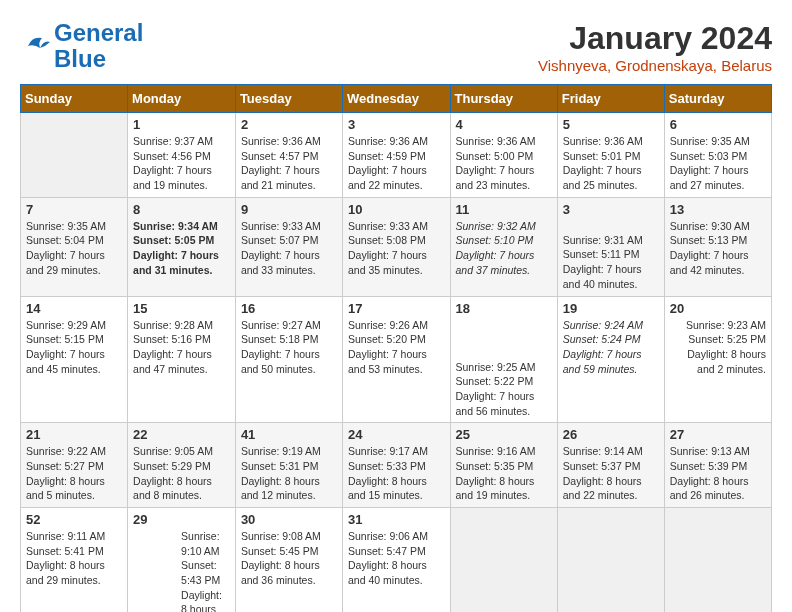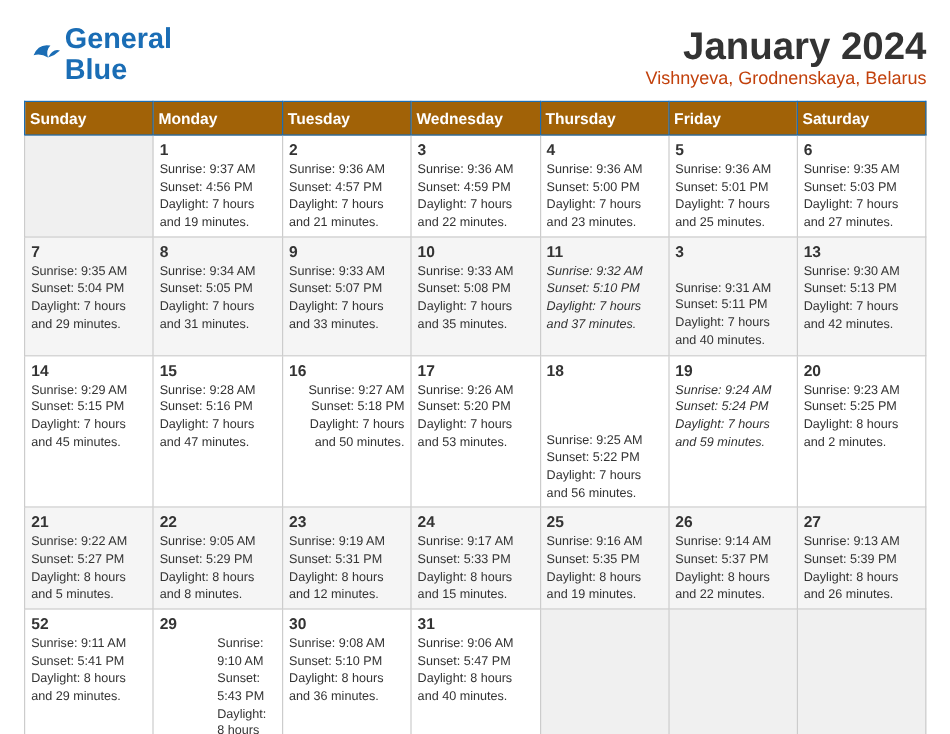--- a/index.html
+++ b/index.html
@@ -172,21 +172,21 @@
       <tr>
         <td>
           <div class="day-number">7</div>
           <div class="day-info" style="white-space: pre-line;">Sunrise: 9:35 AM
 Sunset: 5:04 PM
 Daylight: 7 hours
 and 29 minutes.</div>
         </td>
         <td>
           <div class="day-number">8</div>
-          <div class="day-info" style="white-space: pre-line;">Sunrise: 9:34 AM
+          <div class="day-info" style="white-space: pre-line; font-weight: bold;">Sunrise: 9:34 AM
 Sunset: 5:05 PM
 Daylight: 7 hours
 and 31 minutes.</div>
         </td>
         <td>
           <div class="day-number">9</div>
           <div class="day-info" style="white-space: pre-line;">Sunrise: 9:33 AM
 Sunset: 5:07 PM
 Daylight: 7 hours
 and 33 minutes.</div>
@@ -230,21 +230,21 @@
         </td>
         <td>
           <div class="day-number">15</div>
           <div class="day-info" style="white-space: pre-line;">Sunrise: 9:28 AM
 Sunset: 5:16 PM
 Daylight: 7 hours
 and 47 minutes.</div>
         </td>
         <td>
           <div class="day-number">16</div>
-          <div class="day-info" style="white-space: pre-line; text-align: right;">Sunrise: 9:27 AM
+          <div class="day-info" style="white-space: pre-line;">Sunrise: 9:27 AM
 Sunset: 5:18 PM
 Daylight: 7 hours
 and 50 minutes.</div>
         </td>
         <td>
           <div class="day-number">17</div>
           <div class="day-info" style="white-space: pre-line;">Sunrise: 9:26 AM
 Sunset: 5:20 PM
 Daylight: 7 hours
 and 53 minutes.</div>
@@ -258,21 +258,21 @@
         </td>
         <td>
           <div class="day-number">19</div>
           <div class="day-info" style="white-space: pre-line; font-style: italic;">Sunrise: 9:24 AM
 Sunset: 5:24 PM
 Daylight: 7 hours
 and 59 minutes.</div>
         </td>
         <td>
           <div class="day-number">20</div>
-          <div class="day-info" style="white-space: pre-line;">Sunrise: 9:23 AM
+          <div class="day-info" style="white-space: pre-line; text-align: right;">Sunrise: 9:23 AM
 Sunset: 5:25 PM
 Daylight: 8 hours
 and 2 minutes.</div>
         </td>
       </tr>
       <tr>
         <td>
           <div class="day-number">21</div>
           <div class="day-info" style="white-space: pre-line;">Sunrise: 9:22 AM
 Sunset: 5:27 PM
@@ -280,21 +280,21 @@
 and 5 minutes.</div>
         </td>
         <td>
           <div class="day-number">22</div>
           <div class="day-info" style="white-space: pre-line;">Sunrise: 9:05 AM
 Sunset: 5:29 PM
 Daylight: 8 hours
 and 8 minutes.</div>
         </td>
         <td>
-          <div class="day-number">23</div>
+          <div class="day-number">41</div>
           <div class="day-info" style="white-space: pre-line;">Sunrise: 9:19 AM
 Sunset: 5:31 PM
 Daylight: 8 hours
 and 12 minutes.</div>
         </td>
         <td>
           <div class="day-number">24</div>
           <div class="day-info" style="white-space: pre-line;">Sunrise: 9:17 AM
 Sunset: 5:33 PM
 Daylight: 8 hours
@@ -333,21 +333,21 @@
         <td>
           <div class="day-number">29</div>
           <div class="day-info" style="white-space: pre-line; margin-left: 48px;">Sunrise: 9:10 AM
 Sunset: 5:43 PM
 Daylight: 8 hours
 and 33 minutes.</div>
         </td>
         <td>
           <div class="day-number">30</div>
           <div class="day-info" style="white-space: pre-line;">Sunrise: 9:08 AM
-Sunset: 5:10 PM
+Sunset: 5:45 PM
 Daylight: 8 hours
 and 36 minutes.</div>
         </td>
         <td>
           <div class="day-number">31</div>
           <div class="day-info" style="white-space: pre-line;">Sunrise: 9:06 AM
 Sunset: 5:47 PM
 Daylight: 8 hours
 and 40 minutes.</div>
         </td>

